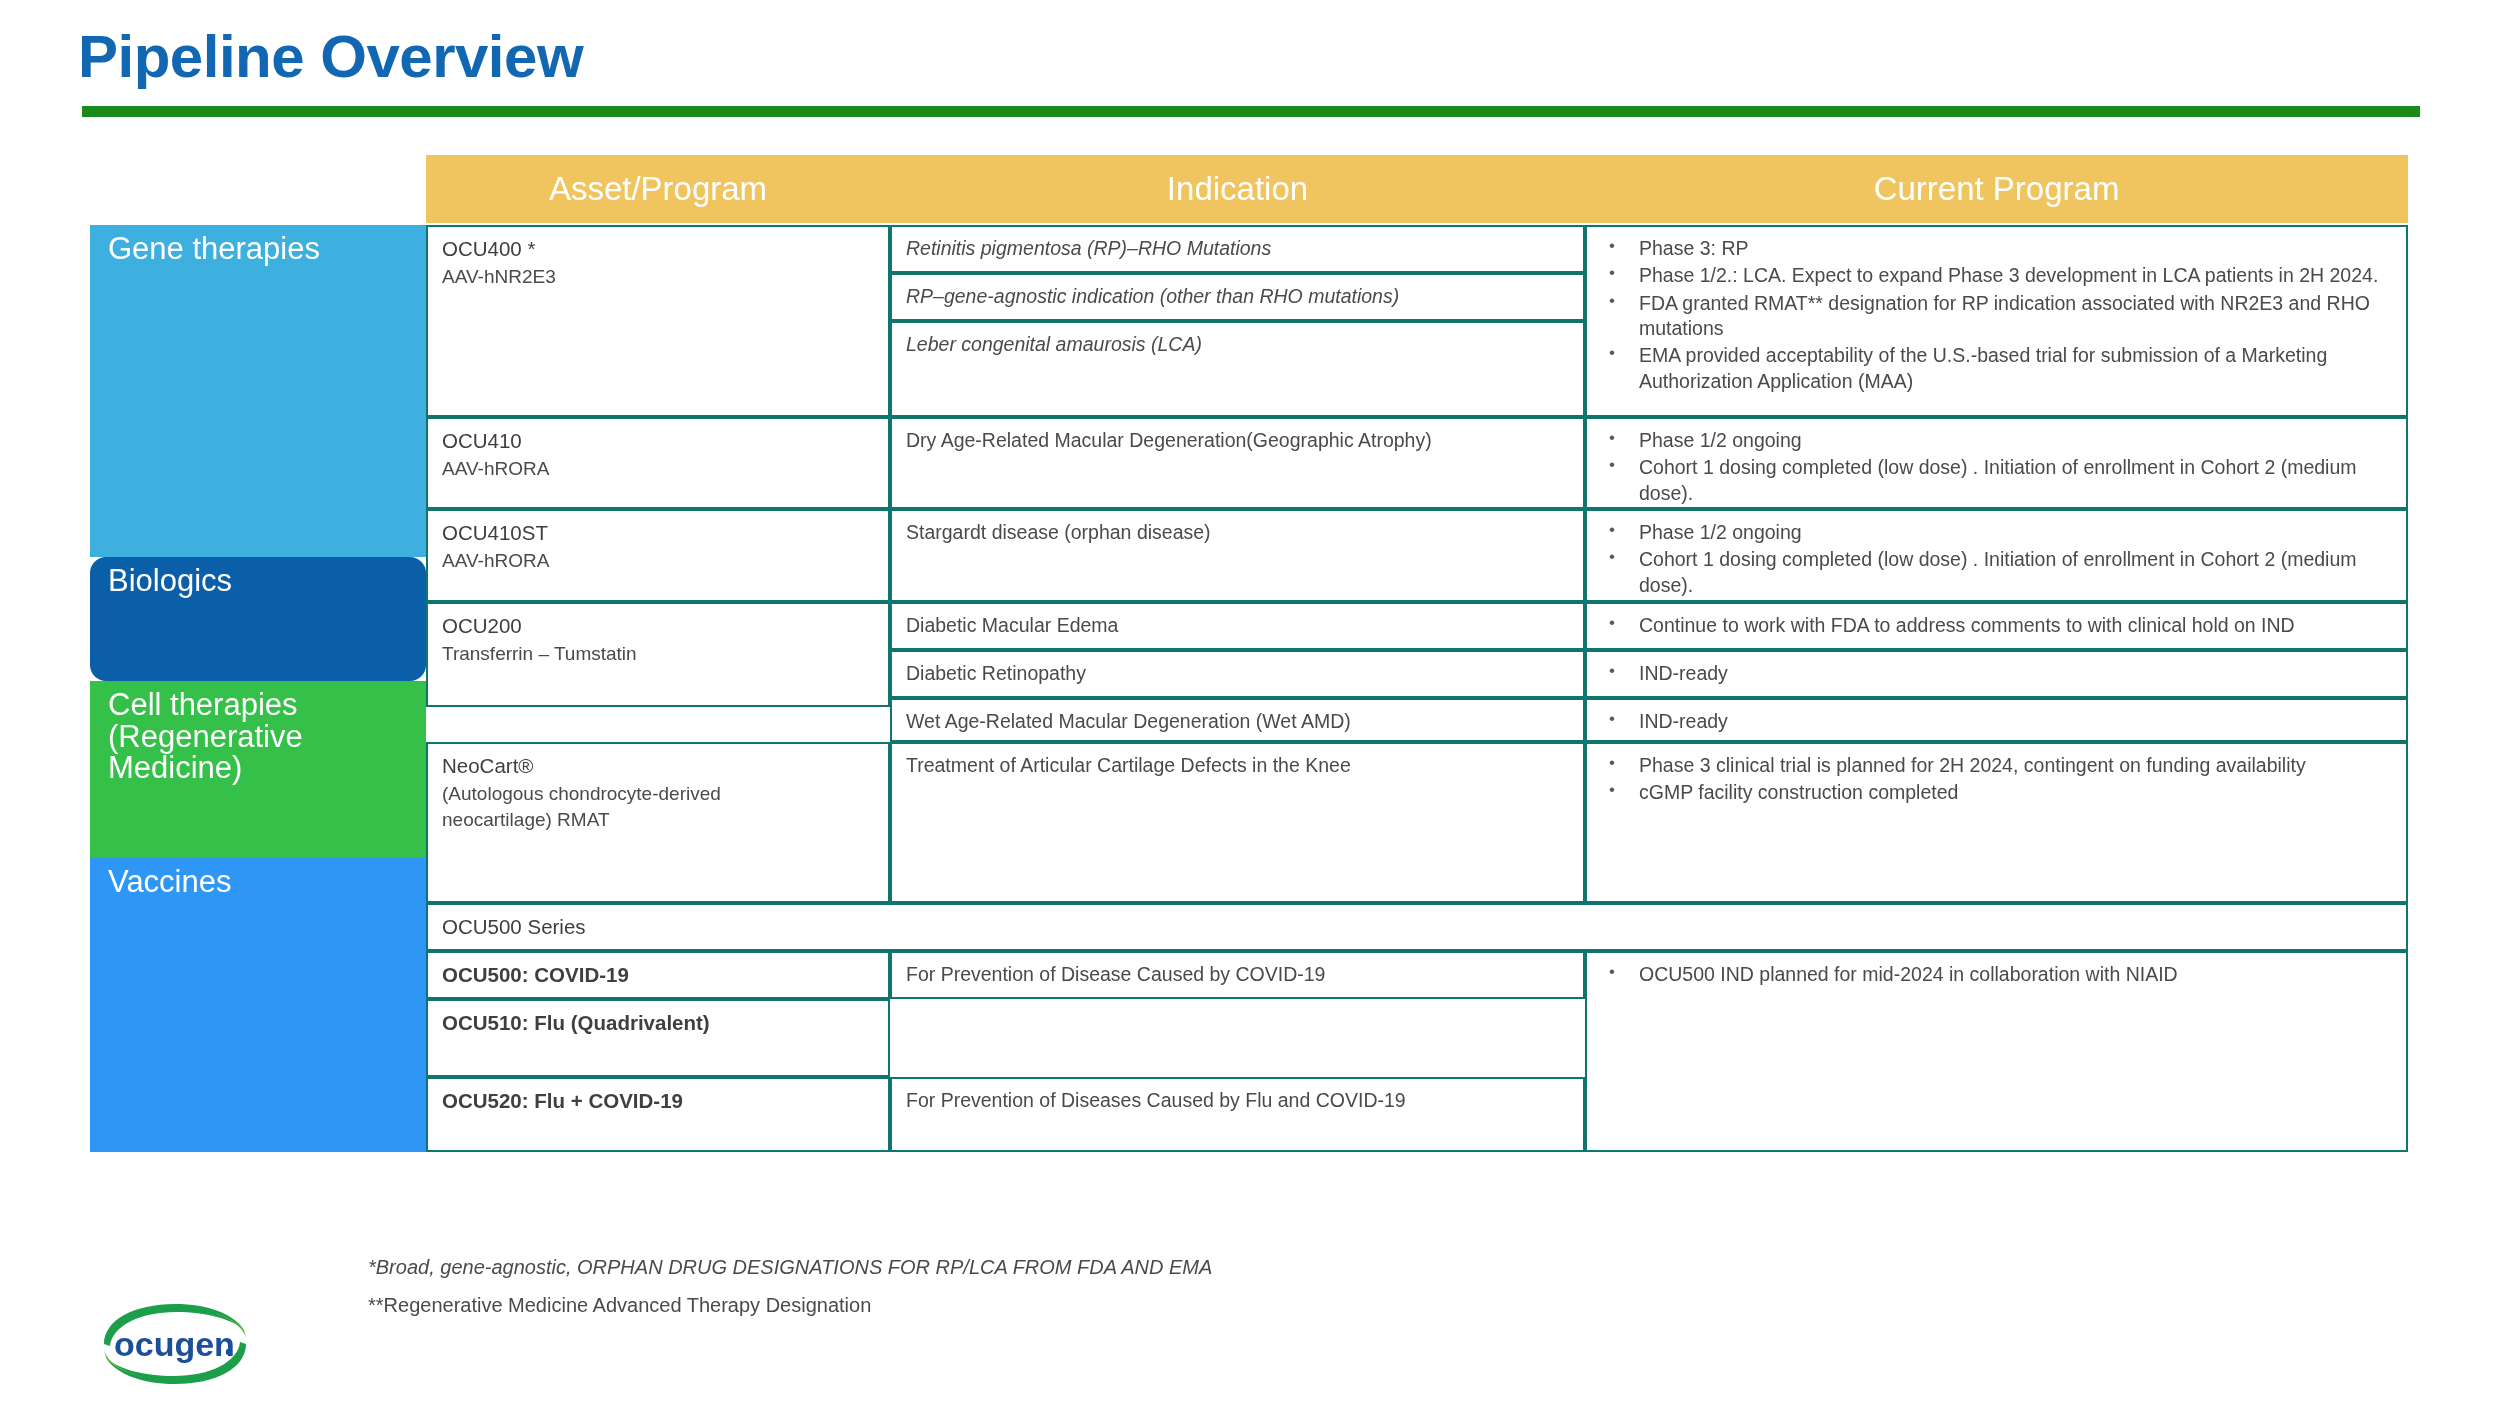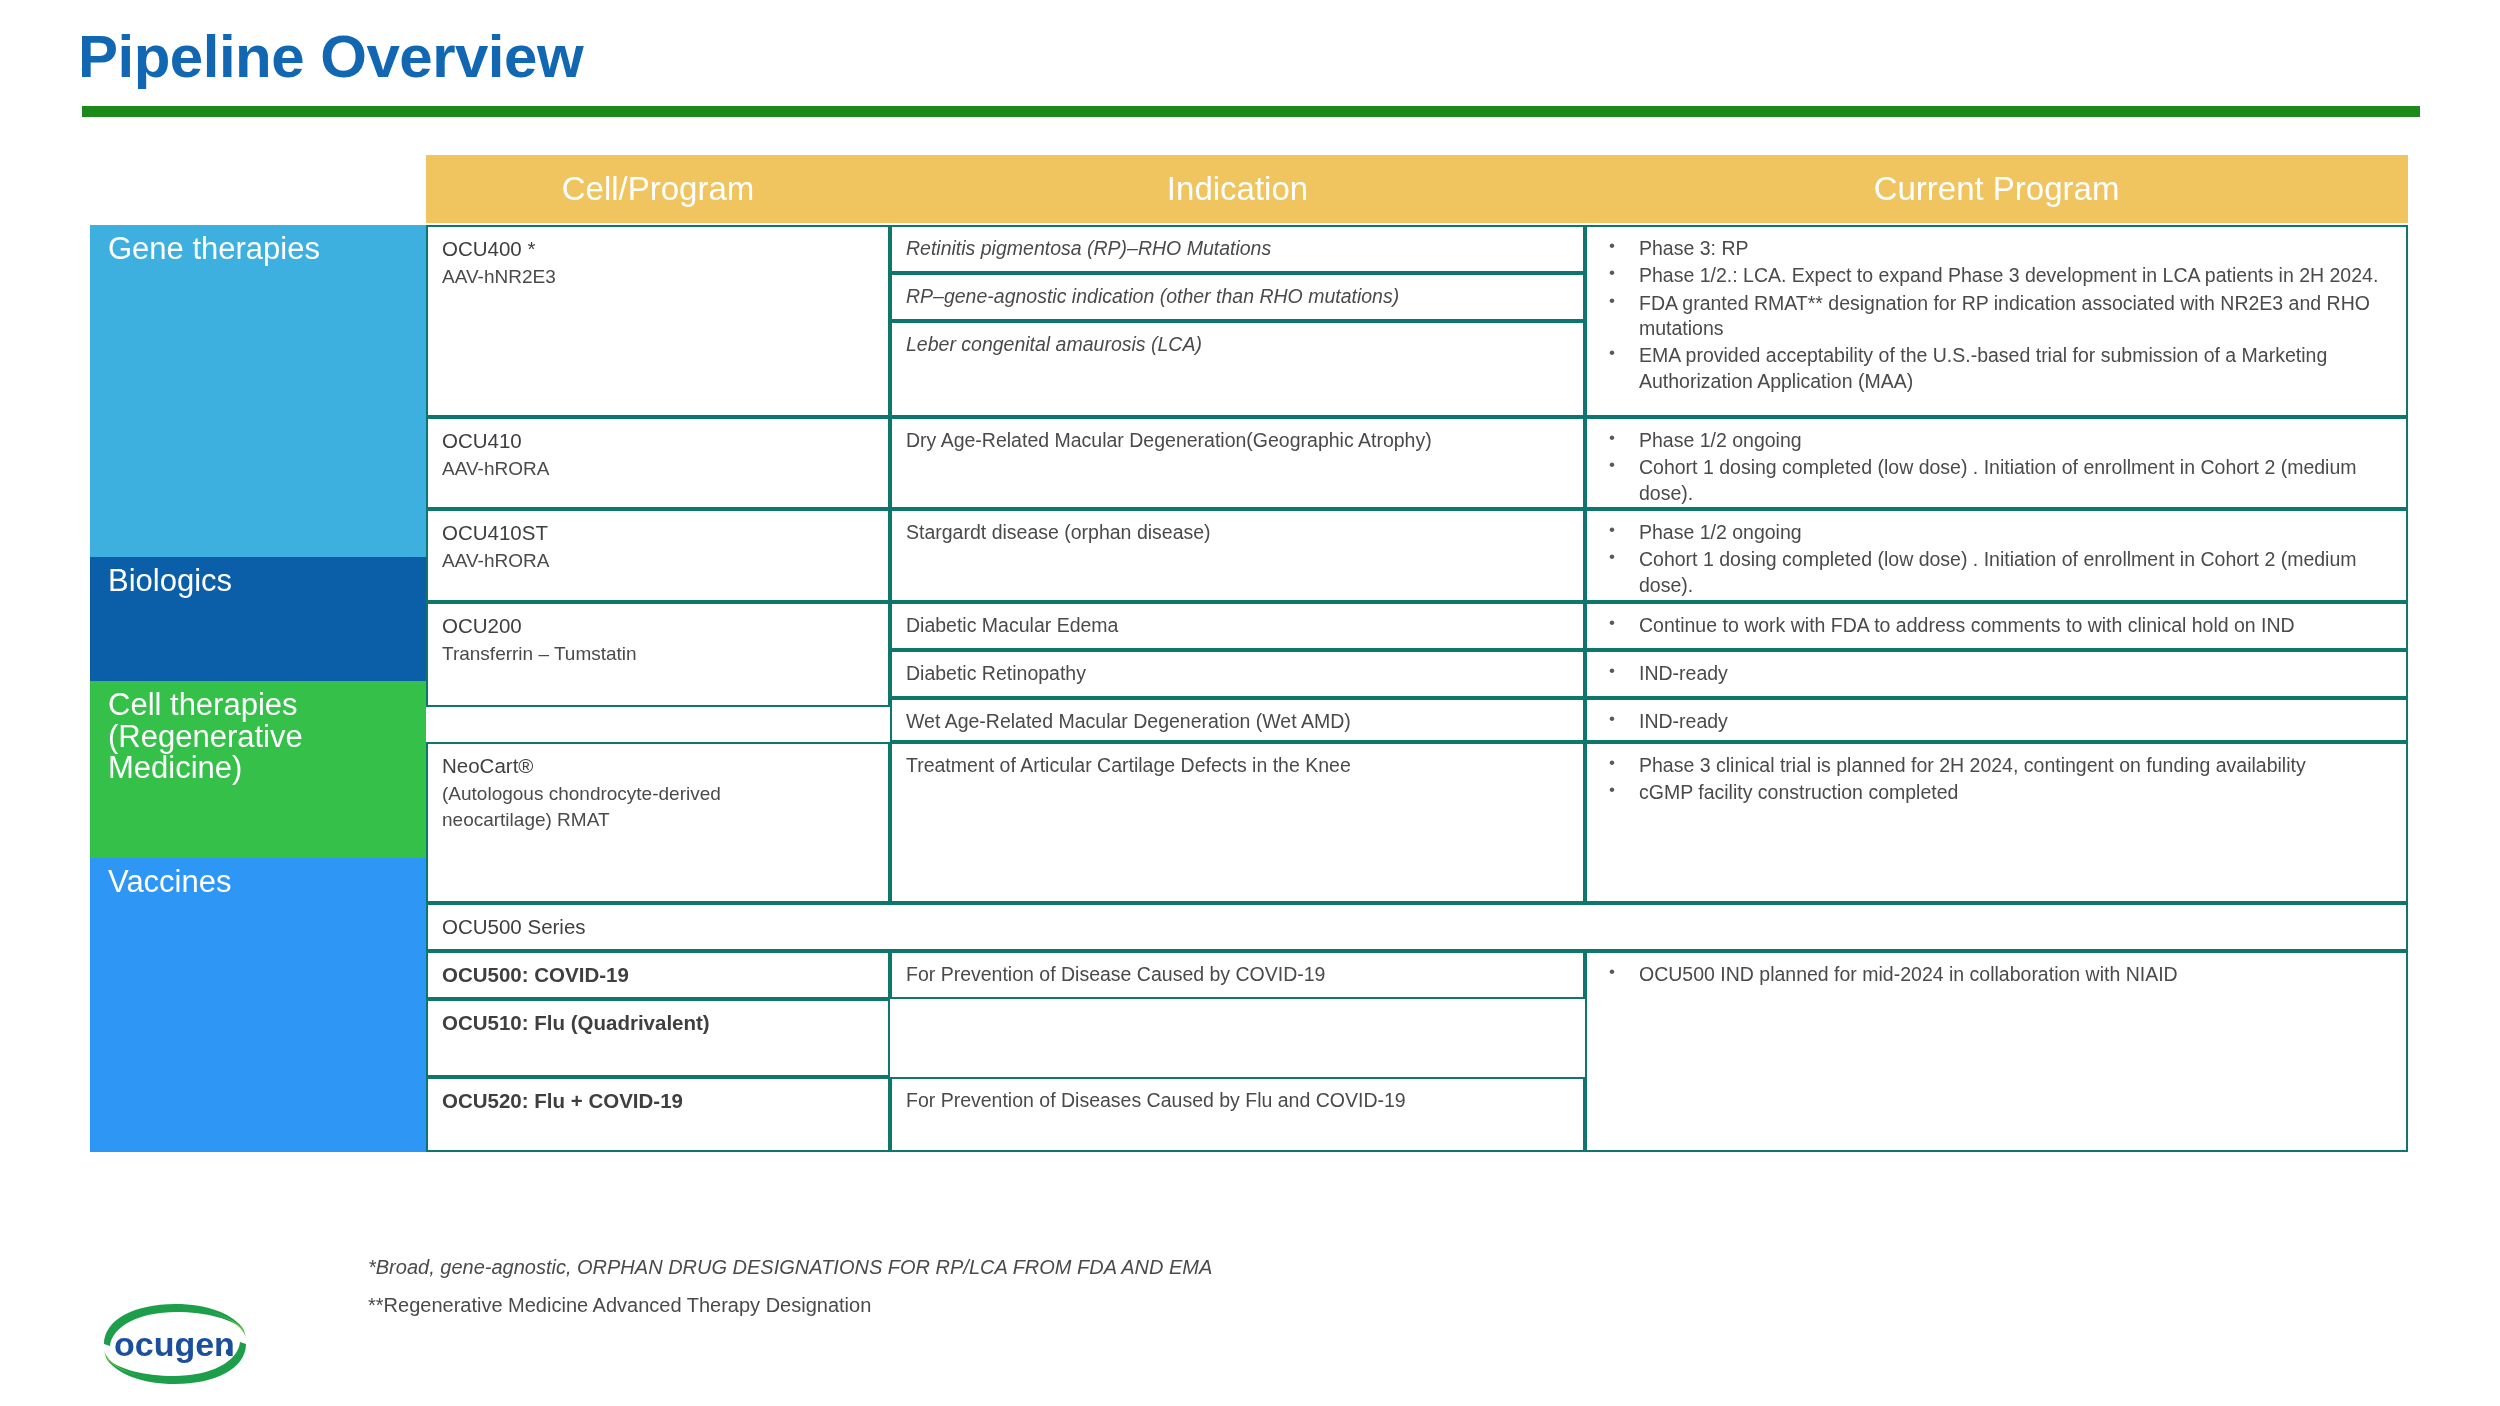--- a/index.html
+++ b/index.html
@@ -151,33 +151,33 @@
 </style>
 </head>
 <body>
 
 <div id="slide-title">Pipeline Overview</div>
 <div id="title-rule"></div>
 
 <div id="pipeline-table">
 
   <div class="hdr-cell" style="left:336px;width:464px;">
-    <span>Cell/Program</span>
+    <span>Asset/Program</span>
   </div>
   <div class="hdr-cell" style="left:800px;width:695px;">
     <span>Indication</span>
   </div>
   <div class="hdr-cell" style="left:1495px;width:823px;">
     <span>Current Program</span>
   </div>
 
   <div class="cat-block" style="top:70px;height:332px;background:#3eb0e0;">
     <span class="cat-label">Gene therapies</span>
   </div>
-  <div class="cat-block" style="top:402px;height:124px;background:#0b5ea8;">
+  <div class="cat-block" style="top:402px;height:124px;background:#0b5ea8;border-radius:16px;">
     <span class="cat-label">Biologics</span>
   </div>
   <div class="cat-block" style="top:526px;height:177px;background:#35c04a;">
     <span class="cat-label">Cell therapies (Regenerative Medicine)</span>
   </div>
   <div class="cat-block" style="top:703px;height:294px;background:#2e96f5;">
     <span class="cat-label">Vaccines</span>
   </div>
 
   <div class="cell" style="left:336px;top:70px;width:464px;height:192px;">

